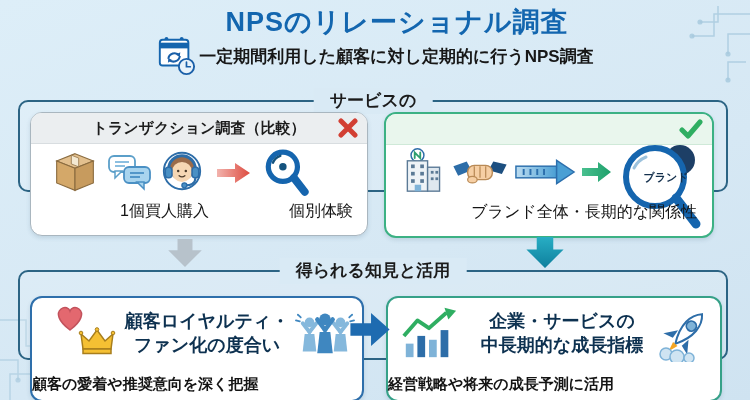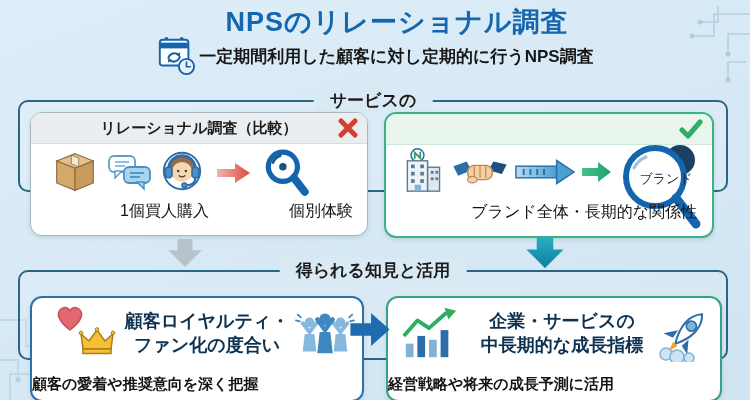--- a/index.html
+++ b/index.html
@@ -23,21 +23,21 @@
   .card{position:absolute;background:#fff;border-radius:12px;box-shadow:0 2px 4px rgba(40,80,110,.15);}
   .card-trans{left:30px;top:112px;width:336px;height:122px;border:1.5px solid #a9b6bf;z-index:2;}
   .card-rel{left:384px;top:112px;width:326px;height:122px;border:2px solid #3cb184;z-index:2;}
   .card-head{position:relative;height:30px;display:flex;align-items:center;justify-content:center;
        border-radius:10px 10px 0 0;font-size:15px;font-weight:bold;color:#1c1c1c;}
   .head-gray{background:#ebeef0;border-bottom:1px solid #d8dde0;}
   .head-green{background:#e9f6ed;border-bottom:1px solid #cfe9d8;}
   .head-mark{position:absolute;right:9px;top:5px;}
   .icon{position:absolute;}
   .caption{position:absolute;font-size:16px;font-weight:normal;color:#141414;text-align:right;}
-  .lens-text{position:absolute;font-size:13px;font-weight:normal;color:#14304d;white-space:nowrap;}
+  .lens-text{position:absolute;font-size:11px;font-weight:bold;color:#14304d;white-space:nowrap;}
   .card-bot{top:296px;height:102px;z-index:2;}
   .card-loyalty{left:30px;width:330px;border:2px solid #2e6fab;}
   .card-growth{left:386px;width:332px;border:2px solid #36a188;}
   .bot-title{position:absolute;text-align:center;font-size:18px;line-height:1.32;font-weight:bold;color:#0d3150;}
   .bot-sub{position:absolute;bottom:6px;left:0;width:100%;text-align:left;
        font-size:15px;font-weight:bold;color:#141414;}
   .flow-arrow{position:absolute;z-index:3;}
 </style>
 </head>
 <body>
@@ -88,21 +88,21 @@
     </svg>
     <span class="subtitle-text">一定期間利用した顧客に対し定期的に行うNPS調査</span>
   </div>
 
   <div class="section section-top">
     <span class="section-label">サービスの</span>
   </div>
 
   <div class="card card-trans">
     <div class="card-head head-gray">
-      <span>リレーショナル調査（比較）</span>
+      <span>トランザクション調査（比較）</span>
       <svg class="head-mark" width="20" height="20" viewBox="0 0 20 20">
         <path d="M3 3 L17 17 M17 3 L3 17" stroke="#d23f33" stroke-width="5" stroke-linecap="round"></path>
       </svg>
     </div>
     <svg class="icon" style="left:22px;top:38px;" width="44" height="42" viewBox="0 0 48 44">
       <polygon points="24,2 44,10 24,18 4,10" fill="#e3c08e" stroke="#8a6b3f" stroke-width="1.2"></polygon>
       <polygon points="4,10 24,18 24,42 4,34" fill="#d4a869" stroke="#8a6b3f" stroke-width="1.2"></polygon>
       <polygon points="24,18 44,10 44,34 24,42" fill="#c79b5e" stroke="#8a6b3f" stroke-width="1.2"></polygon>
       <polygon points="20,3.6 28,6.8 28,16.4 20,13.2" fill="#f4e9d2" stroke="#8a6b3f" stroke-width="0.8"></polygon>
     </svg>

